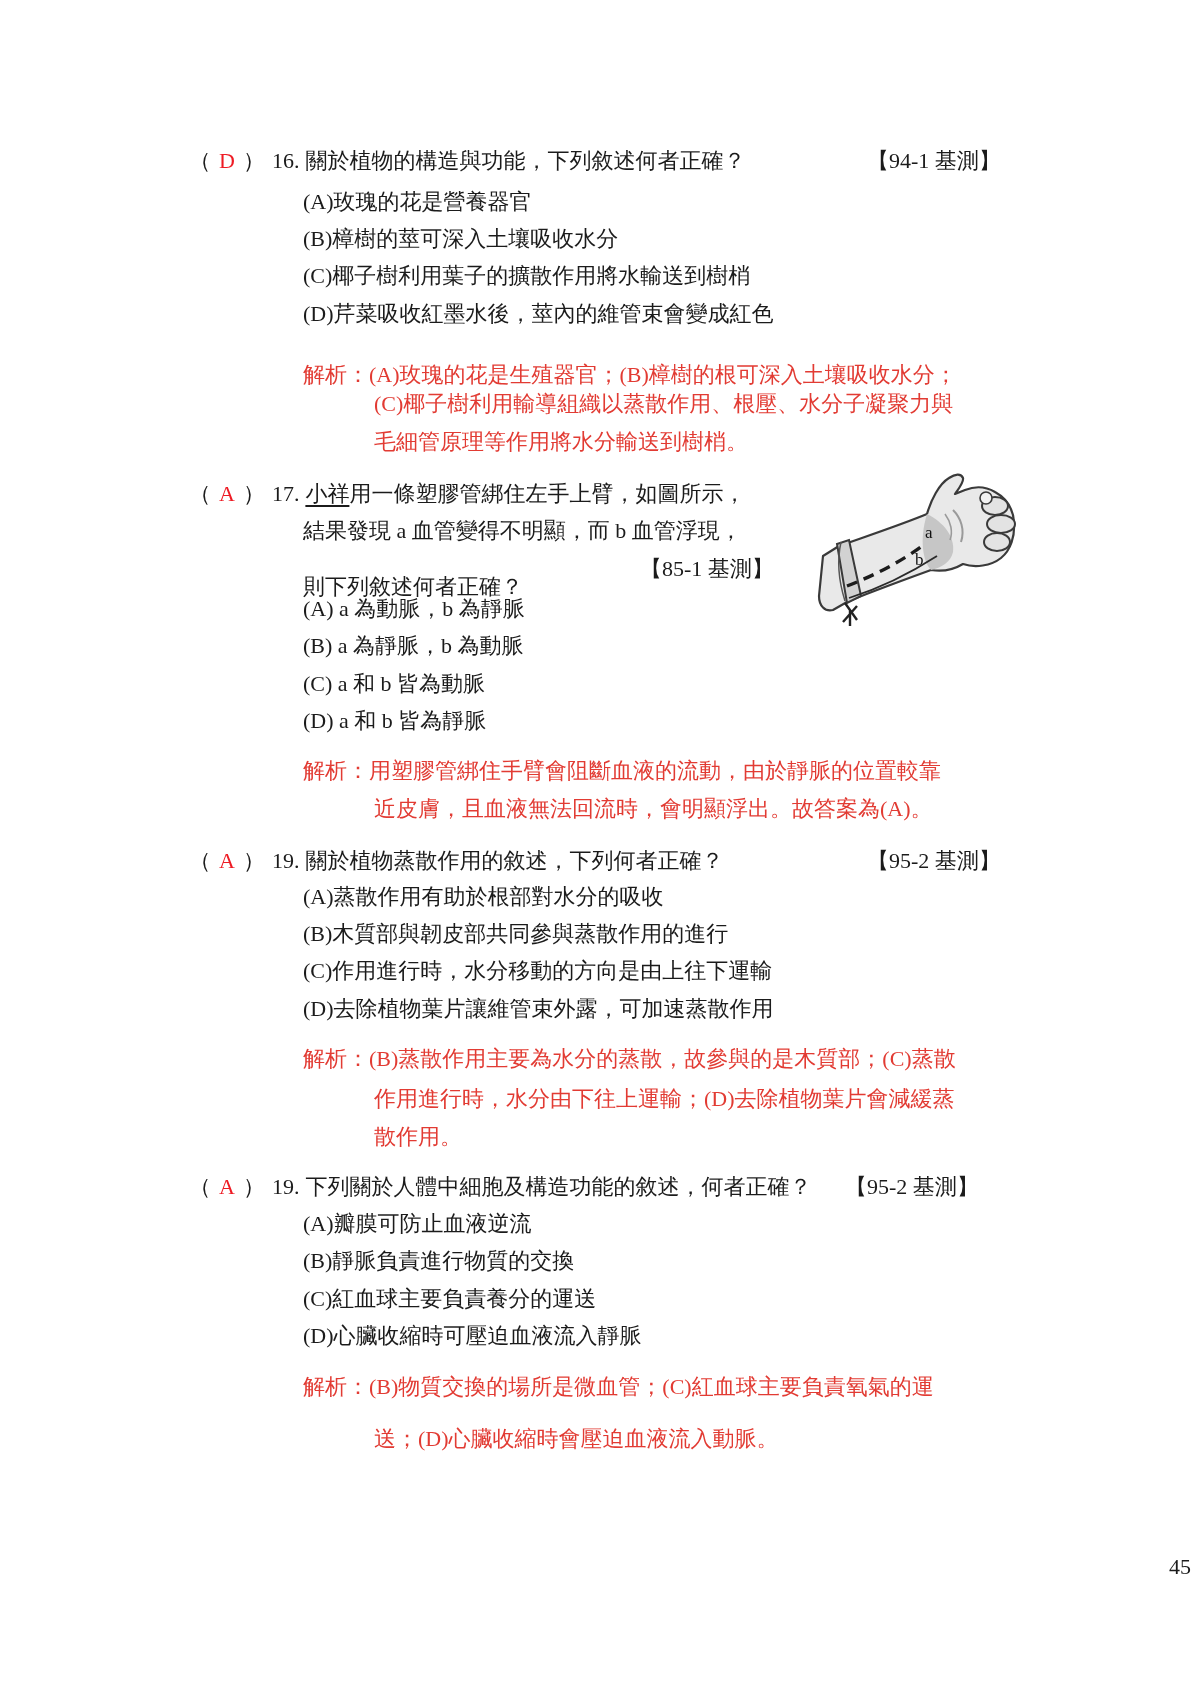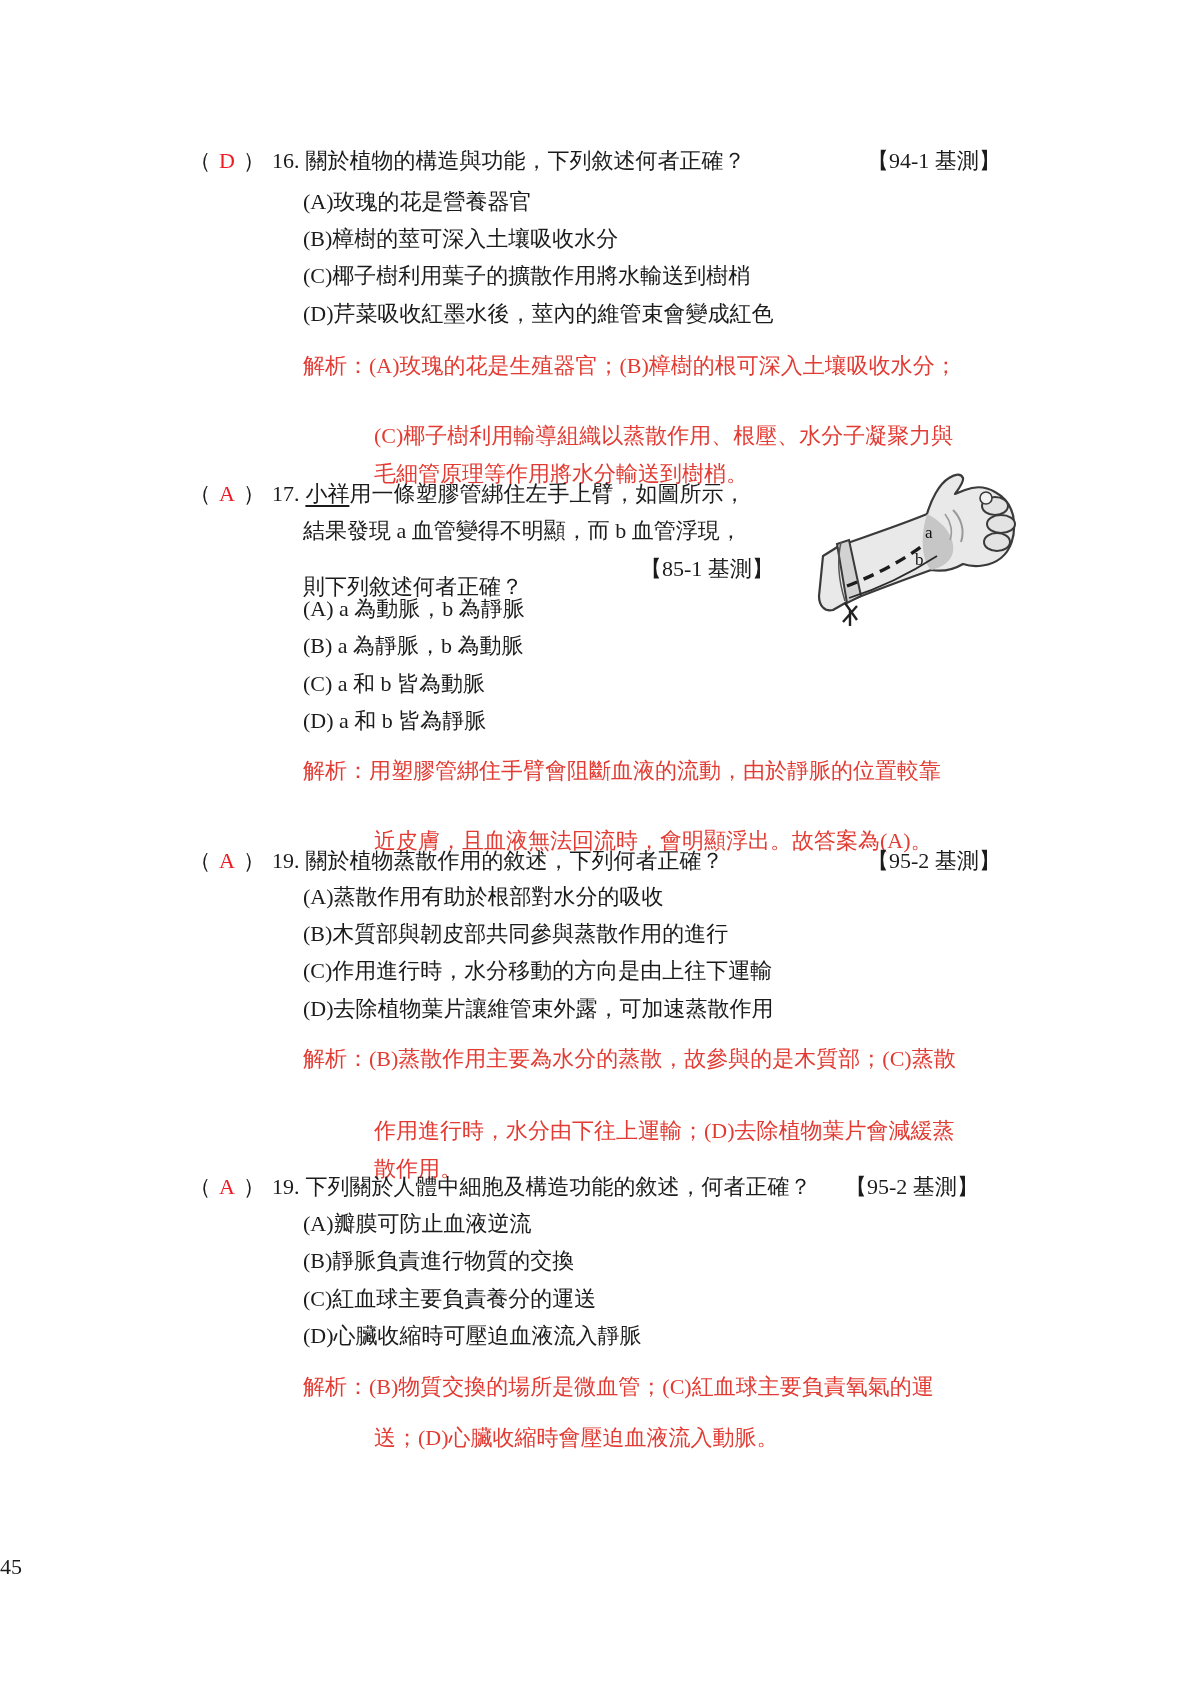--- a/index.html
+++ b/index.html
@@ -13,47 +13,47 @@
     color:#1b1b1b;
     overflow:hidden;
   }
   .line{
     position:absolute;
     left:303px;
     line-height:38px;
     white-space:nowrap;
   }
   .header{left:189px;}
-  .cont{left:374px;margin-top:32px;}
+  .cont{left:374px;}
   .ana{color:#e23b33;}
   .ans{color:#ee1b24;margin:0 8px;}
   .paren{color:#1b1b1b;}
   .qnum{margin-left:7px;margin-right:6px;}
   .tag{position:absolute;line-height:38px;white-space:nowrap;}
   .u{text-decoration:underline;text-underline-offset:4px;}
   .pagenum{
     position:absolute;top:1548px;left:0;width:100%;
-    text-align:left;line-height:38px;
+    text-align:right;line-height:38px;
   }
   .figure{position:absolute;left:803px;top:470px;width:218px;height:160px;}
 </style>
 </head>
 <body>
 
 <div class="page">
 
   <div class="line header" style="top:142px">
     <span class="paren">（</span><span class="ans">D</span><span class="paren">）</span><span class="qnum">16.</span><span>關於植物的構造與功能，下列敘述何者正確？</span>
   </div>
   <div class="tag" style="left:867px;top:142px">【94-1 基測】</div>
   <div class="line" style="top:183px">(A)玫瑰的花是營養器官</div>
   <div class="line" style="top:220px">(B)樟樹的莖可深入土壤吸收水分</div>
   <div class="line" style="top:257px">(C)椰子樹利用葉子的擴散作用將水輸送到樹梢</div>
   <div class="line" style="top:295px">(D)芹菜吸收紅墨水後，莖內的維管束會變成紅色</div>
-  <div class="line ana" style="top:347px">
+  <div class="line ana" style="top:356px">
     <span>解析：</span><span>(A)玫瑰的花是生殖器官；(B)樟樹的根可深入土壤吸收水分；</span>
   </div>
   <div class="line ana cont" style="top:385px">(C)椰子樹利用輸導組織以蒸散作用、根壓、水分子凝聚力與</div>
   <div class="line ana cont" style="top:423px">毛細管原理等作用將水分輸送到樹梢。</div>
 
   <div class="line header" style="top:475px">
     <span class="paren">（</span><span class="ans">A</span><span class="paren">）</span><span class="qnum">17.</span><span class="u">小祥</span><span>用一條塑膠管綁住左手上臂，如圖所示，</span>
   </div>
   <div class="line" style="top:512px">結果發現 a 血管變得不明顯，而 b 血管浮現，</div>
   <div class="line" style="top:568px">則下列敘述何者正確？</div>
@@ -120,17 +120,17 @@
     <span class="paren">（</span><span class="ans">A</span><span class="paren">）</span><span class="qnum">19.</span><span>下列關於人體中細胞及構造功能的敘述，何者正確？</span>
   </div>
   <div class="tag" style="left:845px;top:1168px">【95-2 基測】</div>
   <div class="line" style="top:1242px">(B)靜脈負責進行物質的交換</div>
   <div class="line" style="top:1205px">(A)瓣膜可防止血液逆流</div>
   <div class="line" style="top:1280px">(C)紅血球主要負責養分的運送</div>
   <div class="line" style="top:1317px">(D)心臟收縮時可壓迫血液流入靜脈</div>
   <div class="line ana" style="top:1368px">
     <span>解析：</span><span>(B)物質交換的場所是微血管；(C)紅血球主要負責氧氣的運</span>
   </div>
-  <div class="line ana cont" style="top:1387px">送；(D)心臟收縮時會壓迫血液流入動脈。</div>
+  <div class="line ana cont" style="top:1420px">送；(D)心臟收縮時會壓迫血液流入動脈。</div>
 
   <div class="pagenum">45</div>
 
 </div>
 
 </body></html>

